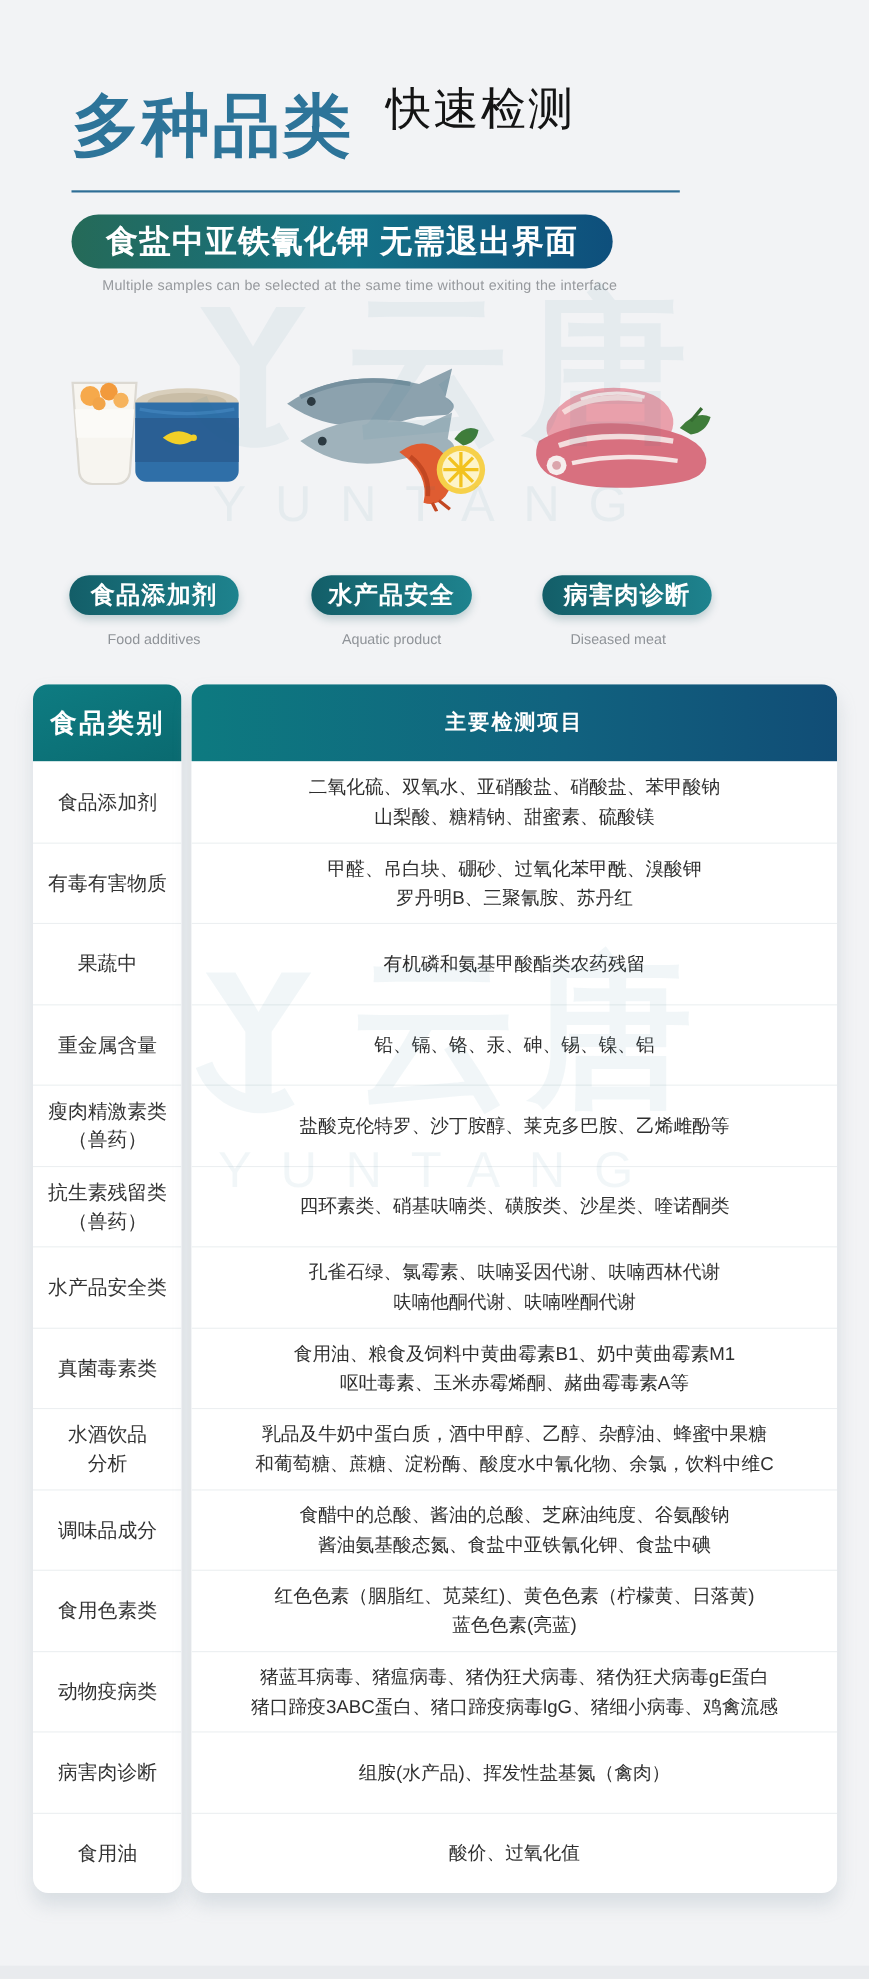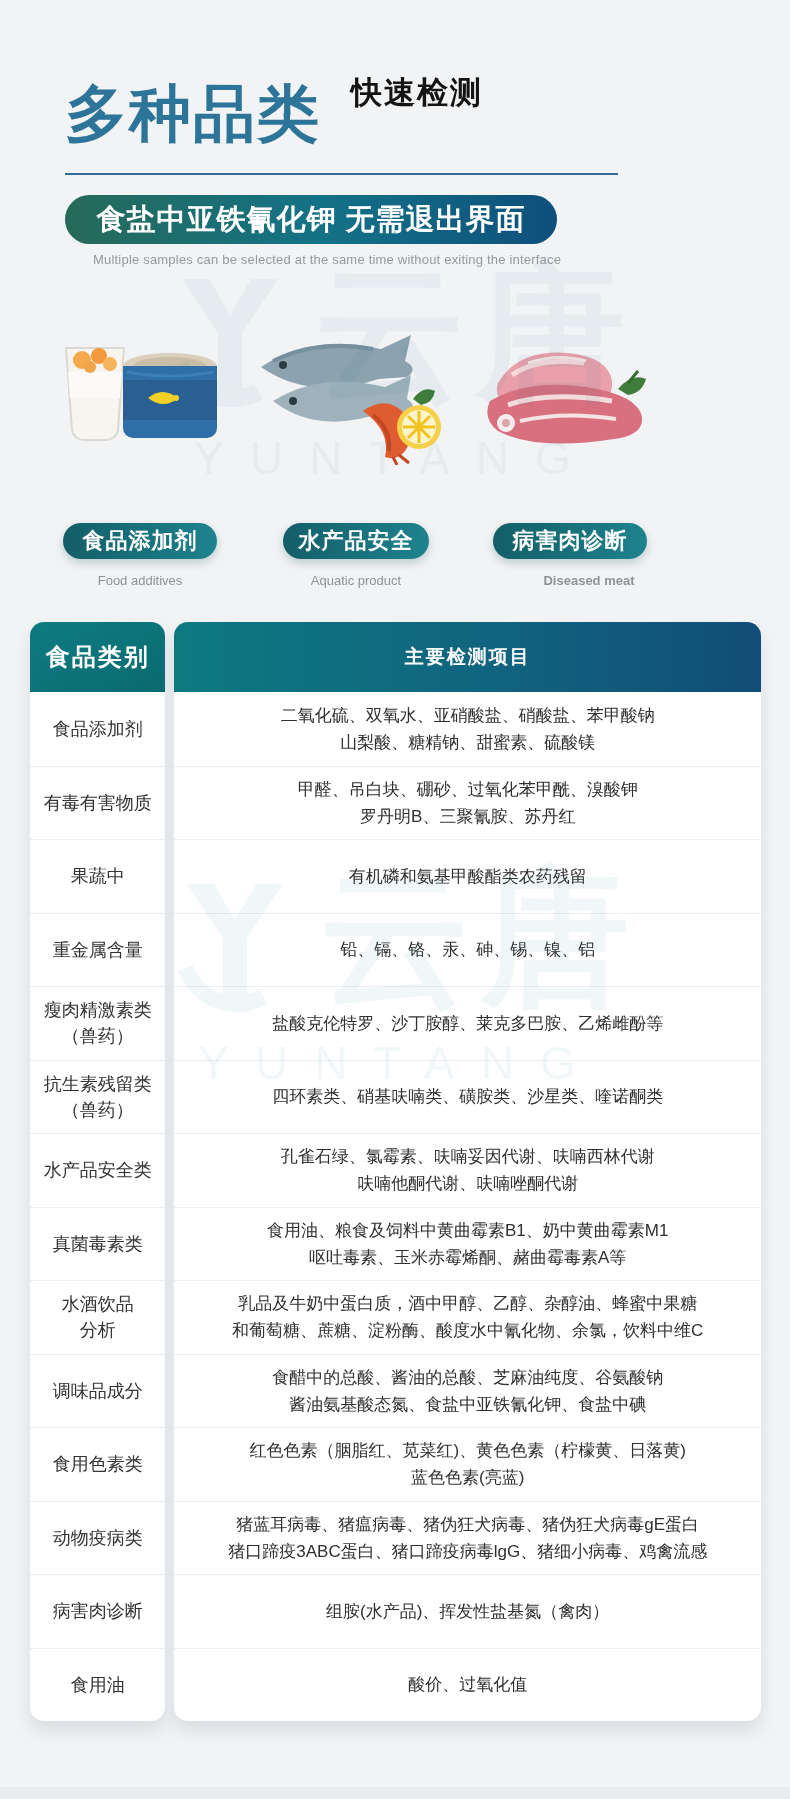--- a/index.html
+++ b/index.html
@@ -3,21 +3,21 @@
 <meta charset="utf-8">
 <style>
   * { margin:0; padding:0; box-sizing:border-box; }
   html,body { background:#f2f3f5; }
   body { font-family:"Liberation Sans", sans-serif; }
   .page { position:relative; width:790px; height:1799px; margin:0 auto; background:#f2f3f5; overflow:hidden; }
 
   
   .title-row { position:absolute; left:65px; top:72px; display:flex; align-items:flex-start; gap:30px; }
   .title-main { font-size:62px; font-weight:800; color:#2d7499; letter-spacing:2px; }
-  .title-sub  { font-size:31px; font-weight:700; color:#141414; letter-spacing:2px; }
+  .title-sub  { font-size:41px; font-weight:400; color:#141414; letter-spacing:2px; }
   .title-rule { position:absolute; left:65px; top:173px; width:553px; height:0; border-top:2px solid #2e6e96; }
 
   .banner-pill { position:absolute; left:65px; top:195px; width:492px; height:49px;
     border-radius:26px; background:linear-gradient(90deg,#256a58 0%,#147287 52%,#0e4f7c 100%);
     display:flex; align-items:center; justify-content:center;
     color:#fff; font-size:29px; font-weight:700; letter-spacing:1px; }
   .banner-en { position:absolute; left:93px; top:252px; font-size:13px; color:#96999d; letter-spacing:.2px; }
 
   
   .wm { position:absolute; pointer-events:none; z-index:3; opacity:.055; color:#19708c; text-align:center; }
@@ -40,21 +40,21 @@
     background:linear-gradient(90deg,#135e68 0%,#1e838e 100%);
     box-shadow:0 4px 8px rgba(30,90,100,.25);
     display:flex; align-items:center; justify-content:center;
     color:#fff; font-size:22px; font-weight:700; letter-spacing:1px; }
   .prod-pill-1 { left:63px;  width:154px; }
   .prod-pill-2 { left:283px; width:146px; }
   .prod-pill-3 { left:493px; width:154px; }
   .prod-en { position:absolute; top:50px; font-size:13px; color:#8f9398; text-align:center; }
   .prod-en-1 { left:63px;  width:154px; }
   .prod-en-2 { left:283px; width:146px; }
-  .prod-en-3 { left:512px; width:154px;font-weight:bold; }
+  .prod-en-3 { left:485px; width:154px; }
 
   
   .table-wrap { position:absolute; left:30px; top:622px; width:731px; display:flex; gap:9px; z-index:1; }
   .col { background:#fff; border-radius:14px; overflow:hidden;
          box-shadow:0 10px 16px rgba(150,168,178,.28); }
   .col-cat   { width:136px; }
   .col-items { width:589px; }
   .col-head { height:70px; display:flex; align-items:center; justify-content:center;
     color:#fff; font-weight:700; letter-spacing:2px; }
   .col-cat .col-head { background:linear-gradient(155deg,#0e7c82 0%,#0a6a70 100%); font-size:24px; }

